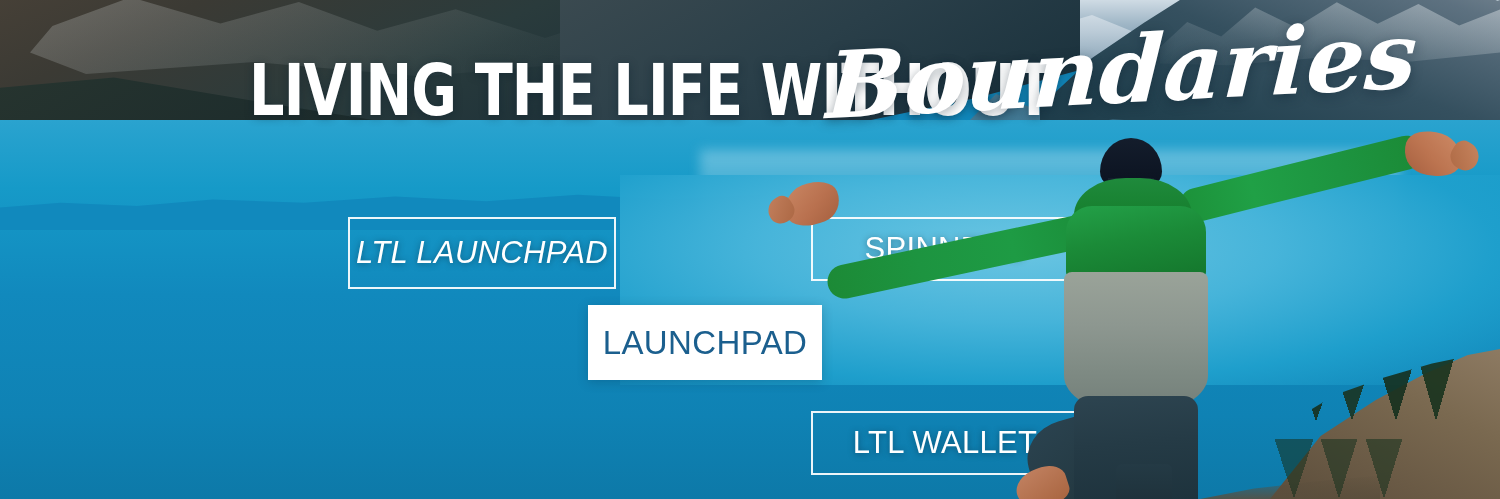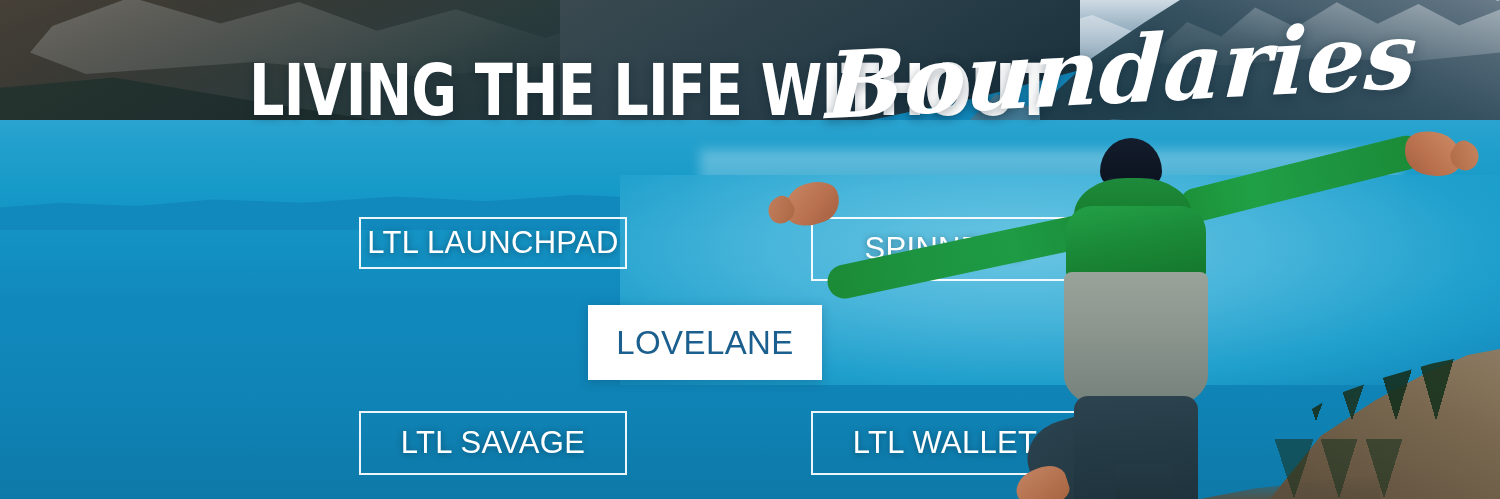--- a/index.html
+++ b/index.html
@@ -268,21 +268,21 @@
     display:flex; align-items:center; justify-content:center;
     border:2px solid rgba(255,255,255,.92);
     color:#ffffff;
     font-size:31px;
     font-weight:400;
     letter-spacing:.3px;
     white-space:nowrap;
     background:transparent;
     text-shadow:0 1px 6px rgba(8,40,60,.5);
   }
-  .btn-launchpad{ left:359px; top:217px; width:268px; height:52px; }
+  .btn-launchpad{ left:348px; top:217px; width:268px; height:72px;font-style:italic; }
   .btn-savage   { left:359px; top:411px; width:268px; height:64px; }
   .btn-spinners { left:811px; top:217px; width:268px; height:64px; }
   .btn-wallet   { left:811px; top:411px; width:268px; height:64px; }
 
   
   .btn-spinners, .btn-wallet{ z-index:1; }
   .person{ z-index:2; }
 
   .btn-lovelane{
     position:absolute; left:588px; top:305px; width:234px; height:75px;
@@ -321,34 +321,33 @@
     <div class="rock-trees2"></div>
   </div>
 
   <div class="headline">
     <div class="head-main">LIVING THE LIFE WITHOUT</div>
     <div class="head-script">Boundaries</div>
   </div>
 
   <div class="btn btn-launchpad">LTL LAUNCHPAD</div>
   <div class="btn btn-spinners">SPINNERS</div>
-  <div class="btn btn-savage">LTL SAVAGE</div>
   <div class="btn btn-wallet">LTL WALLET</div>
 
   <div class="person">
     <div class="arm-l"></div>
     <div class="hand-l"></div>
     <div class="arm-r"></div>
     <div class="hand-r"></div>
     <div class="beanie"></div>
     <div class="head-neck"></div>
     <div class="hood"></div>
     <div class="torso-top"></div>
     <div class="torso-bot"></div>
     <div class="leg-bent"></div>
     <div class="shorts"></div>
     <div class="leg-straight"></div>
     <div class="knee-skin"></div>
   </div>
 
-  <div class="btn-lovelane">LOVELANE</div>
+  <div class="btn-lovelane">LAUNCHPAD</div>
 
 </div>
 
 </body></html>

